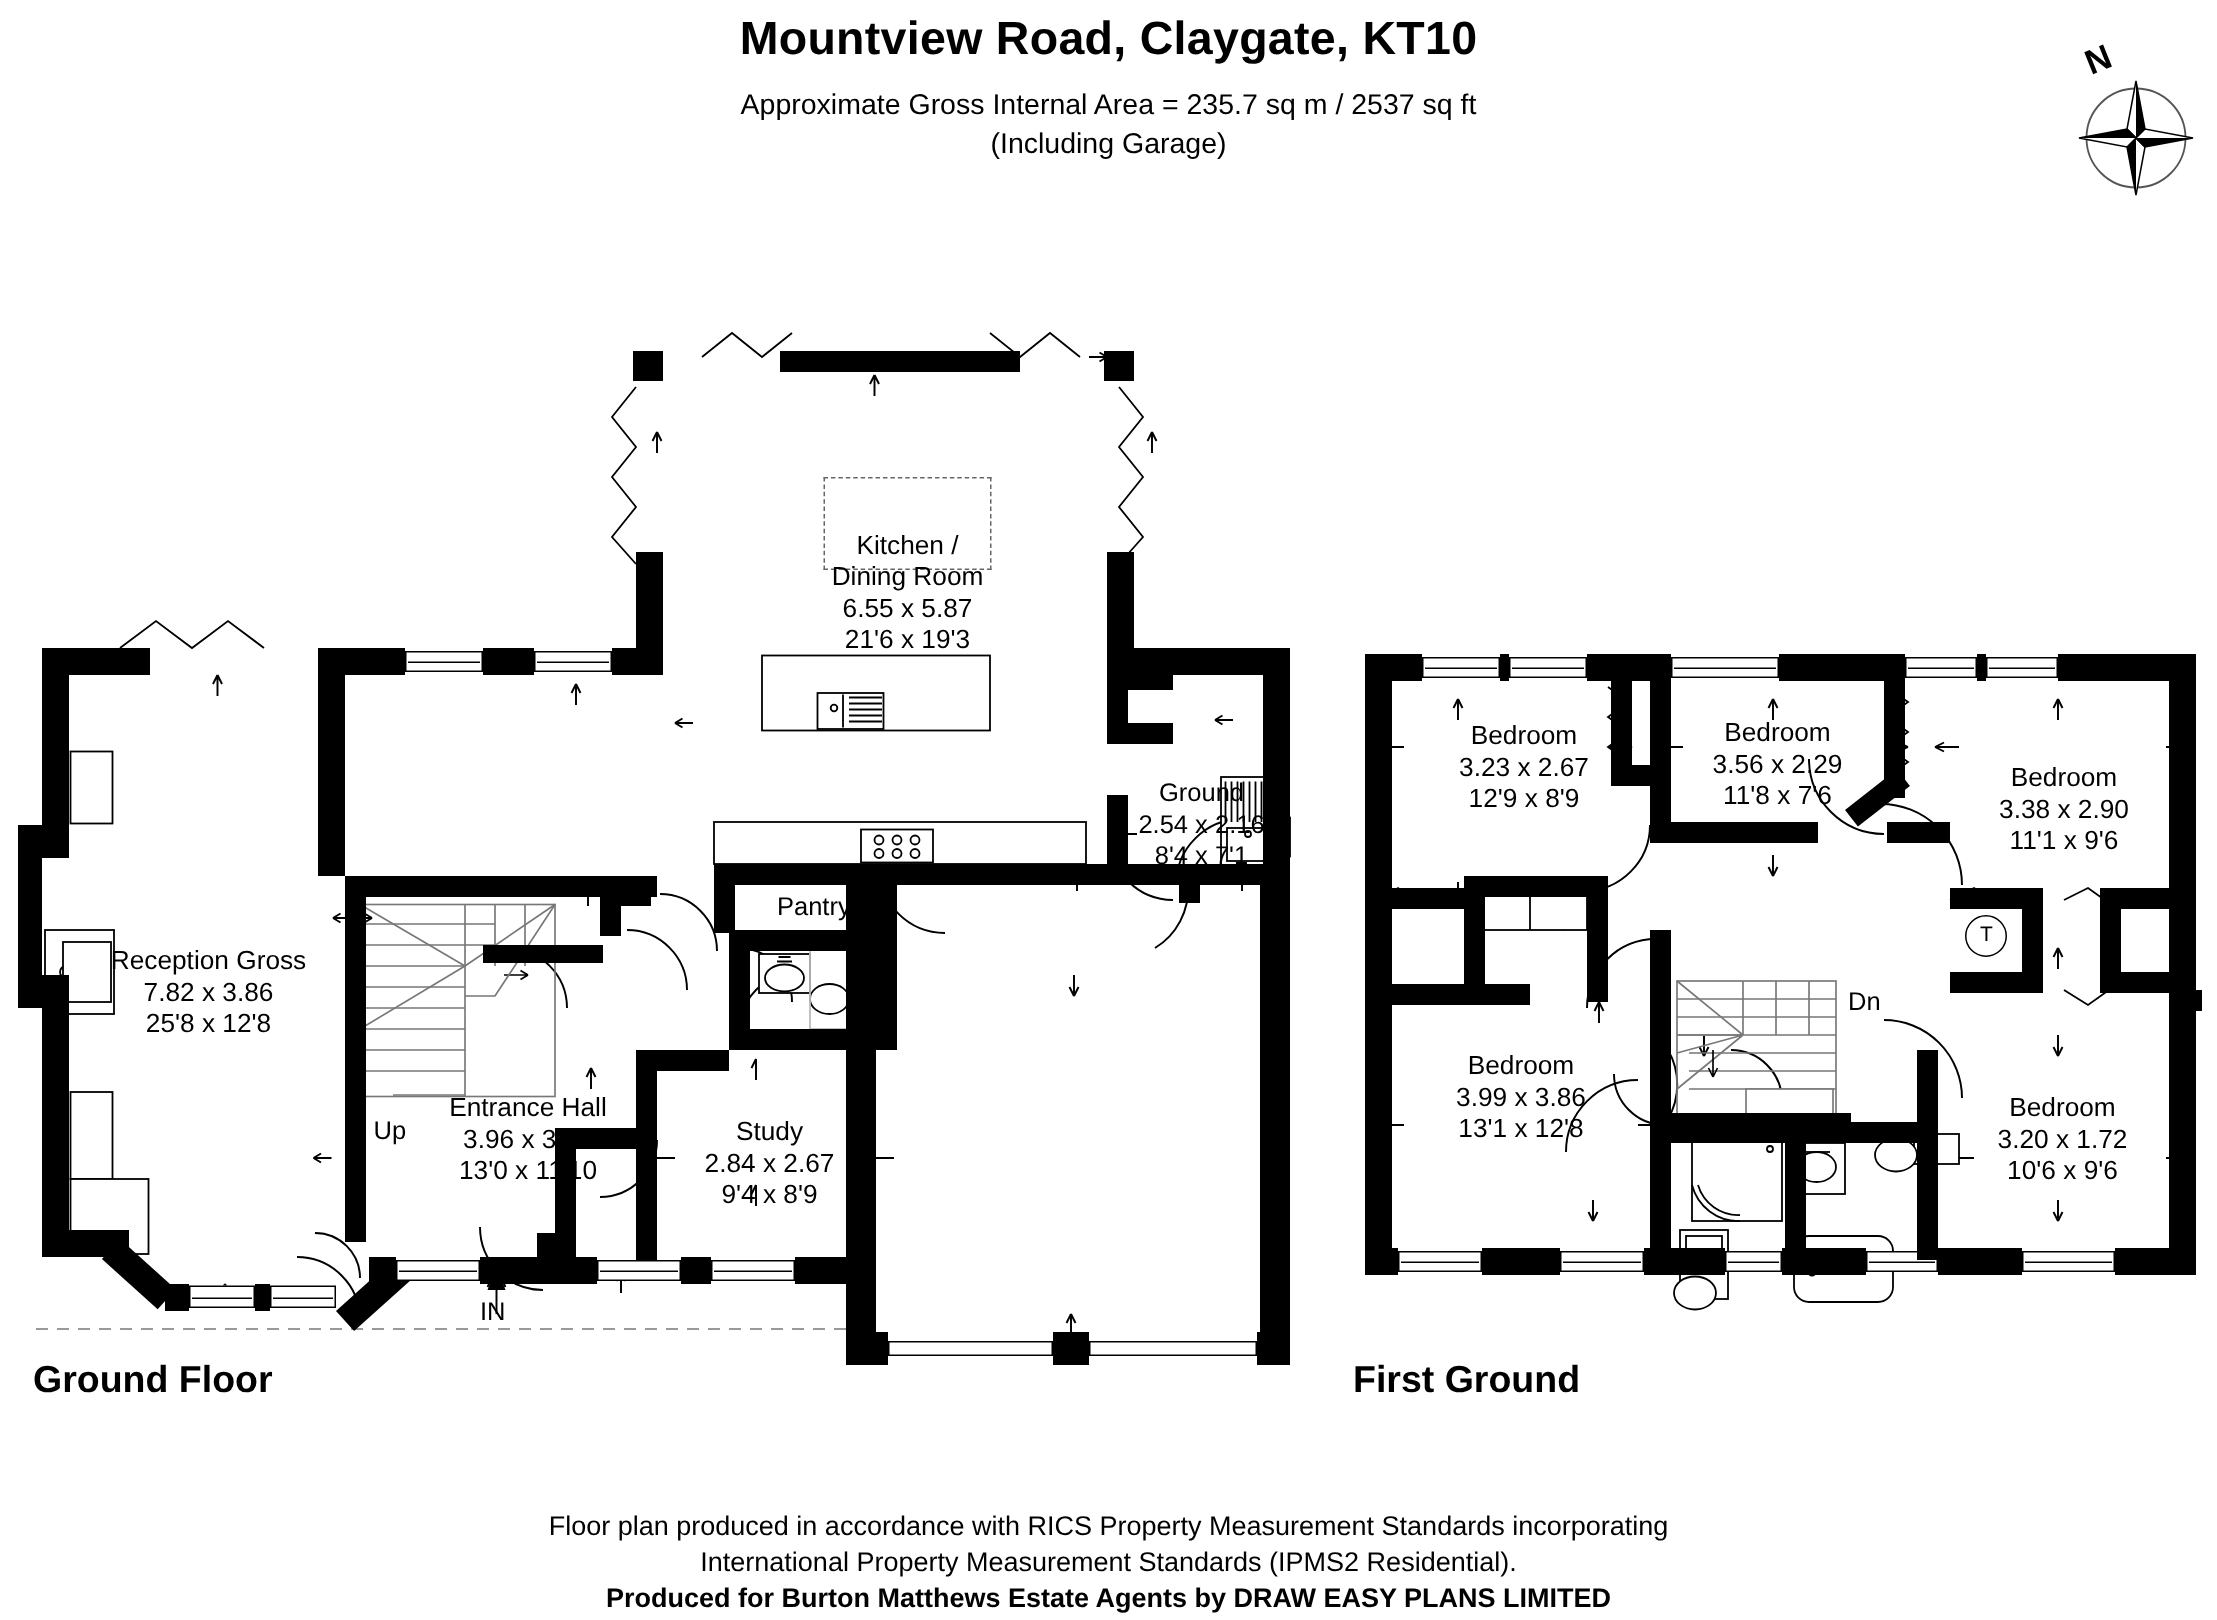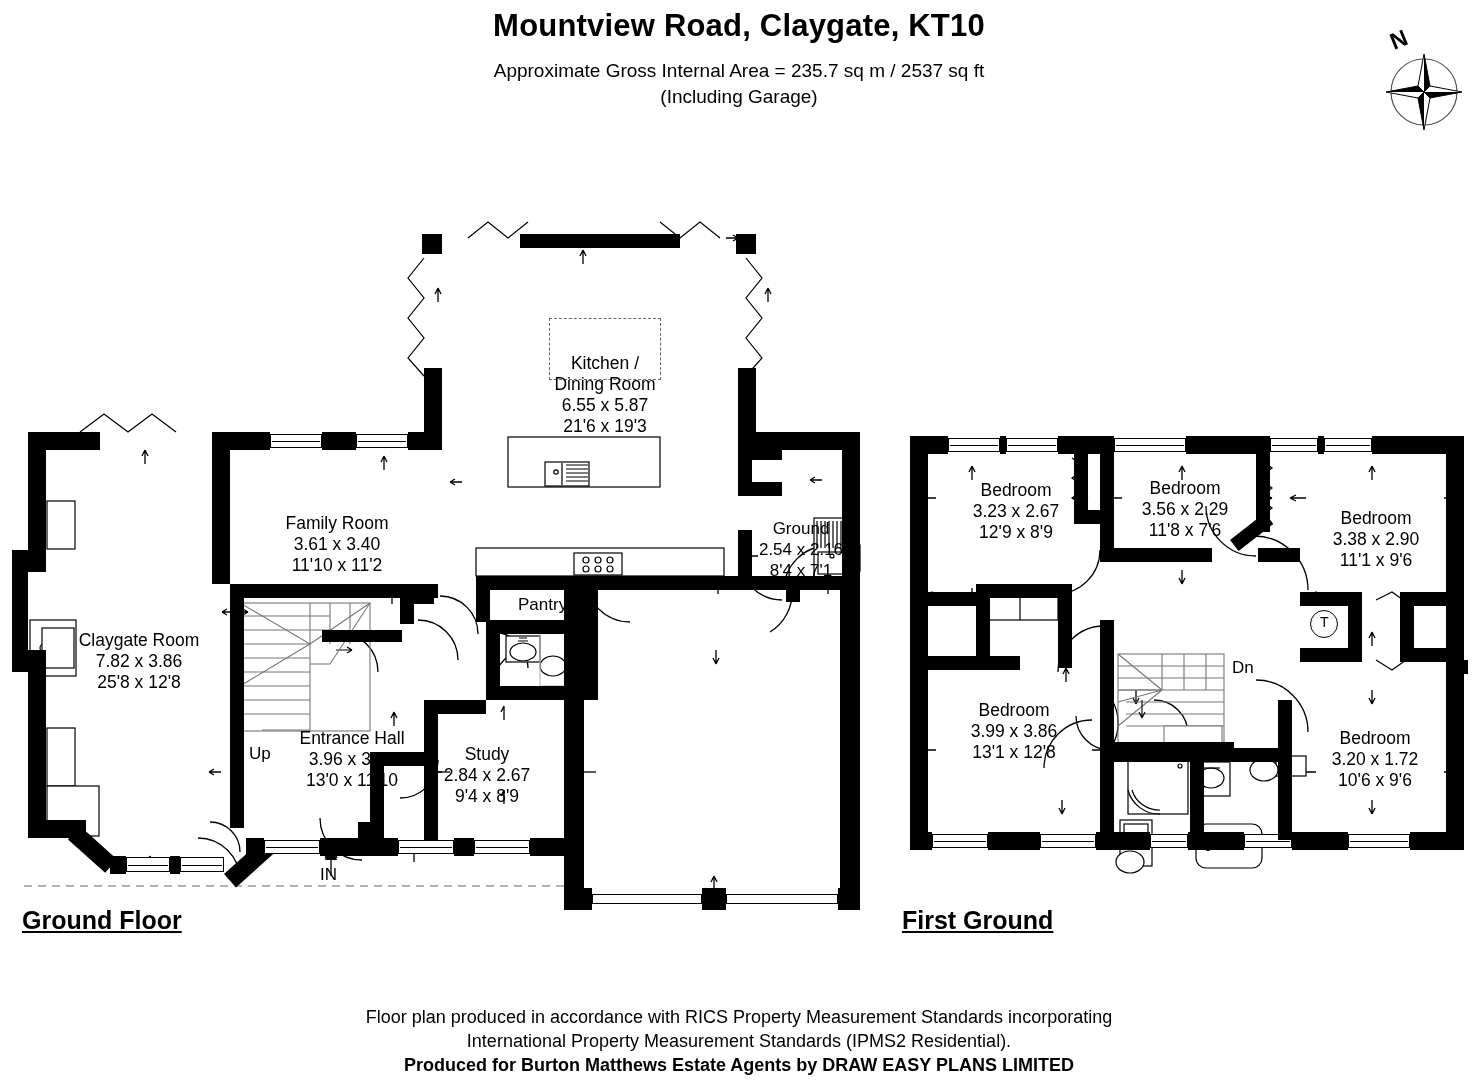--- a/index.html
+++ b/index.html
@@ -6,21 +6,21 @@
   body{width:1478px;height:1080px;position:relative;overflow:hidden;
        font-family:"Liberation Sans","DejaVu Sans",sans-serif;color:#000;}
 
   .hdr{position:absolute;left:0;right:0;text-align:center;}
   #title{top:8px;font-size:31px;font-weight:bold;letter-spacing:0.2px;}
   #area1{top:60px;font-size:19px;}
   #area2{top:86px;font-size:19px;}
 
   #compass{position:absolute;left:1372px;top:24px;width:100px;height:112px;}
 
-  .floorlabel{position:absolute;font-size:25px;font-weight:bold;text-decoration:underline;}
+  .floorlabel{position:absolute;font-size:25px;font-weight:bold;}
   #gf-label{left:22px;top:906px;}
   #ff-label{left:902px;top:906px;}
 
   .footer{position:absolute;left:0;right:0;text-align:center;font-size:18px;}
   #f1{top:1007px;} #f2{top:1031px;} #f3{top:1055px;font-weight:bold;}
 
   
   .plan{position:absolute;}
   .w{position:absolute;background:#000;}            
   .win{position:absolute;background:#fff;border:1px solid #000;box-sizing:border-box;}
@@ -266,39 +266,34 @@
 
   <div class="dash" style="left:549px;top:318px;width:112px;height:62px;"></div>
 
   <div class="lbl" style="left:500px;top:353px;width:210px;">
     <span class="nm">Kitchen /</span>
     <span class="nm">Dining Room</span>
     <span class="nm">6.55 x 5.87</span>
     <span class="nm">21'6 x 19'3</span>
   </div>
 
-  <div class="lbl" style="left:228px;top:513px;width:218px;">
-    <span class="nm">Family Room</span>
-    <span class="nm">3.61 x 3.40</span>
-    <span class="nm">11'10 x 11'2</span>
-  </div>
 
   <div class="lbl" style="left:28px;top:630px;width:222px;">
-    <span class="nm">Claygate Room</span>
+    <span class="nm">Reception Gross</span>
     <span class="nm">7.82 x 3.86</span>
     <span class="nm">25'8 x 12'8</span>
   </div>
 
   <div class="lbl" style="left:244px;top:728px;width:216px;">
     <span class="nm">Entrance Hall</span>
     <span class="nm">3.96 x 3.61</span>
     <span class="nm">13'0 x 11'10</span>
   </div>
 
-  <div class="lbl" style="left:412px;top:744px;width:150px;">
+  <div class="lbl" style="left:438px;top:744px;width:150px;">
     <span class="nm">Study</span>
     <span class="nm">2.84 x 2.67</span>
     <span class="nm">9'4 x 8'9</span>
   </div>
 
   <div class="lbl sm" style="left:726px;top:518px;width:150px;">
     <span class="nm">Ground</span>
     <span class="nm">2.54 x 2.16</span>
     <span class="nm">8'4 x 7'1</span>
   </div>

